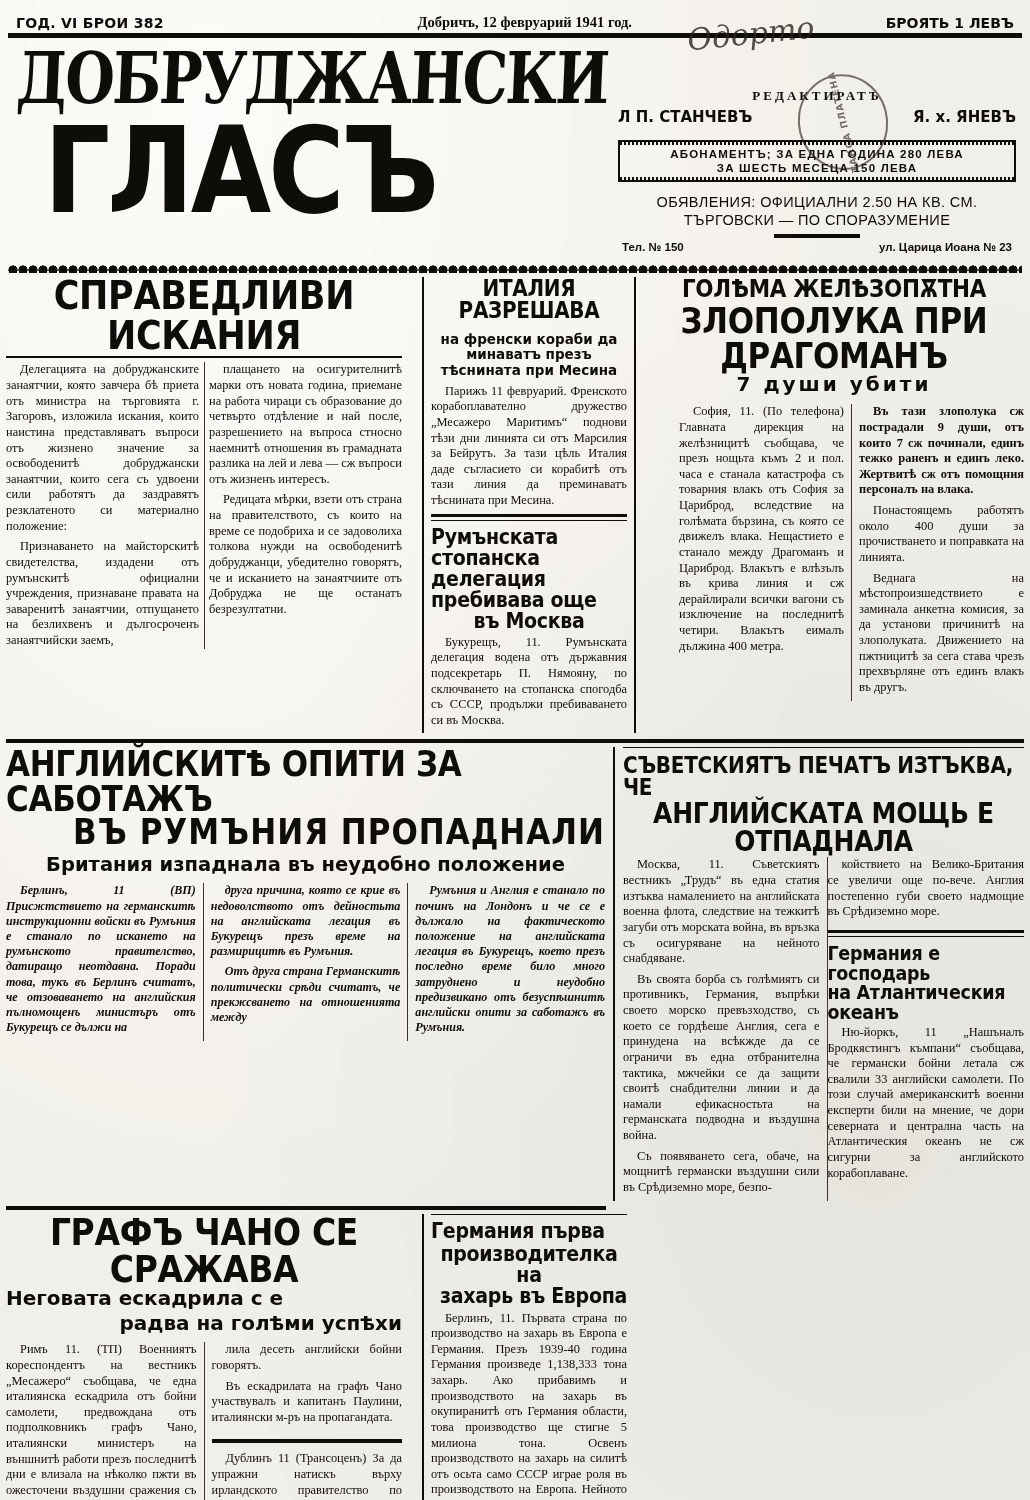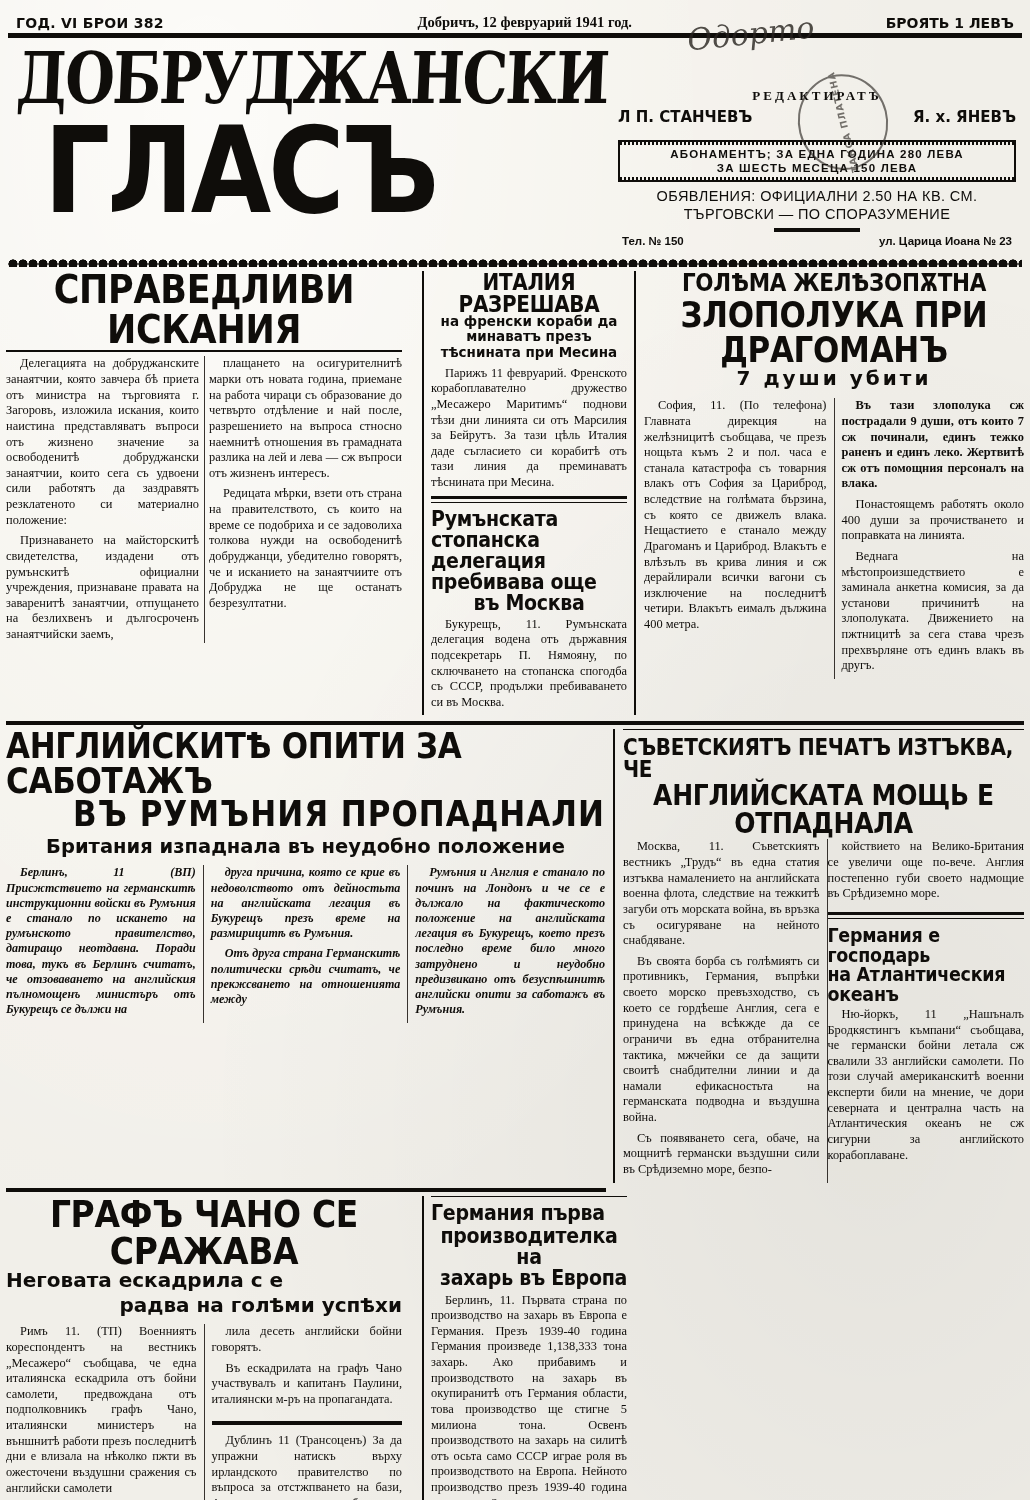--- a/index.html
+++ b/index.html
@@ -107,21 +107,21 @@
     margin-top:14px;padding:5px 6px;
     text-align:center;
     font-family:"Liberation Sans", sans-serif;
     font-weight:bold;font-size:11.5px;letter-spacing:1.2px;
     background:repeating-linear-gradient(90deg,#141210 0 2px,transparent 2px 4px) top/100% 3px no-repeat,
                repeating-linear-gradient(90deg,#141210 0 2px,transparent 2px 4px) bottom/100% 3px no-repeat;
   }
   .subsbox div{padding:1px 0;}
   .adsline{
     text-align:center;font-family:"Liberation Sans",sans-serif;
-    font-size:14.5px;letter-spacing:.4px;margin-top:6px;line-height:1.22;
+    font-size:14.5px;letter-spacing:.4px;margin-top:12px;line-height:1.22;
   }
   .minidash{width:86px;height:4px;background:#141210;margin:5px auto 3px auto;}
   .telrow{display:flex;justify-content:space-between;
     font-family:"Liberation Sans",sans-serif;font-size:11.5px;font-weight:bold;
     padding:0 4px;}
   .wave{
     height:14px;margin:6px 2px 4px 2px;
     background:
       radial-gradient(circle at 5px 11px, #141210 4.4px, transparent 4.8px) repeat-x left bottom/10px 14px;
   }
@@ -190,37 +190,37 @@
         <p class="body">Делегацията на добруджанските занаятчии, която завчера бѣ приета отъ министра на търговията г. Загоровъ, изложила искания, които наистина представляватъ въпроси отъ жизнено значение за освободенитѣ добруджански занаятчии, които сега съ удвоени сили работятъ да заздравятъ резклатеното си материално положение:</p>
         <p class="body">Признаването на майсторскитѣ свидетелства, издадени отъ румънскитѣ официални учреждения, признаване правата на заваренитѣ занаятчии, отпущането на безлихвенъ и дългосроченъ занаятчийски заемъ,</p>
         <p class="body">плащането на осигурителнитѣ марки отъ новата година, приемане на работа чираци съ образование до четвърто отдѣление и най после, разрешението на въпроса стносно наемнитѣ отношения въ грамадната разлика на лей и лева — сж въпроси отъ жизненъ интересъ.</p>
         <p class="body">Редицата мѣрки, взети отъ страна на правителството, съ които на време се подобриха и се задоволиха толкова нужди на освободенитѣ добруджанци, убедително говорятъ, че и исканието на занаятчиите отъ Добруджа не ще останатъ безрезултатни.</p>
       </div>
     </div>
 
     <div class="colB">
       <div>
         <h2 class="hl" style="font-size:20px;">ИТАЛИЯ РАЗРЕШАВА</h2>
-        <div class="sub" style="font-size:13.5px;margin-top:3px;">на френски кораби да минаватъ презъ тѣснината при Месина</div>
+        <div class="sub" style="font-size:13.5px;margin-top:15px;">на френски кораби да минаватъ презъ тѣснината при Месина</div>
         <p class="body" style="margin-top:6px;">Парижъ 11 февруарий. Френското корабоплавателно дружество „Месажеро Маритимъ“ поднови тѣзи дни линията си отъ Марсилия за Бейрутъ. За тази цѣль Италия даде съгласието си корабитѣ отъ тази линия да преминаватъ тѣснината при Месина.</p>
       </div>
       <div class="rule dbl"></div>
       <div>
         <h2 class="hl" style="font-size:19px;text-align:left;">Румънската стопанска</h2>
         <h2 class="hl" style="font-size:19px;text-align:left;margin-top:4px;">делегация пребивава още</h2>
         <h2 class="hl" style="font-size:19px;margin-top:4px;">въ Москва</h2>
         <p class="body" style="margin-top:6px;">Букурещъ, 11. Румънската делегация водена отъ държавния подсекретарь П. Нямояну, по сключването на стопанска спогодба съ СССР, продължи пребиваването си въ Москва.</p>
       </div>
     </div>
 
     <div class="colC">
       <div class="hl" style="font-size:21.5px;">ГОЛѢМА ЖЕЛѢЗОПѪТНА</div>
       <h1 class="hl" style="font-size:31px;margin-top:5px;">ЗЛОПОЛУКА ПРИ ДРАГОМАНЪ</h1>
       <div class="sub" style="font-size:20px;letter-spacing:3px;margin-top:7px;">7 души убити</div>
-      <div style="display:flex;margin-top:9px;">
+      <div style="display:flex;margin-top:9px;margin-left:35px;">
         <div style="width:50%;padding-right:7px;">
           <p class="body">София, 11. (По телефона) Главната дирекция на желѣзницитѣ съобщава, че презъ нощьта къмъ 2 и пол. часа е станала катастрофа съ товарния влакъ отъ София за Цариброд, вследствие на голѣмата бързина, съ която се движелъ влака. Нещастието е станало между Драгоманъ и Цариброд. Влакътъ е влѣзълъ въ крива линия и сж дерайлирали всички вагони съ изключение на последнитѣ четири. Влакътъ еималъ дължина 400 метра.</p>
         </div>
         <div style="width:50%;padding-left:7px;border-left:1px solid #3a3632;">
           <p class="body bold">Въ тази злополука сж пострадали 9 души, отъ които 7 сж починали, единъ тежко раненъ и единъ леко. Жертвитѣ сж отъ помощния персоналъ на влака.</p>
           <p class="body">Понастоящемъ работятъ около 400 души за прочистването и поправката на линията.</p>
           <p class="body">Веднага на мѣстопроизшедствието е заминала анкетна комисия, за да установи причинитѣ на злополуката. Движението на пжтницитѣ за сега става чрезъ прехвърляне отъ единъ влакъ въ другъ.</p>
         </div>
       </div>
     </div>

